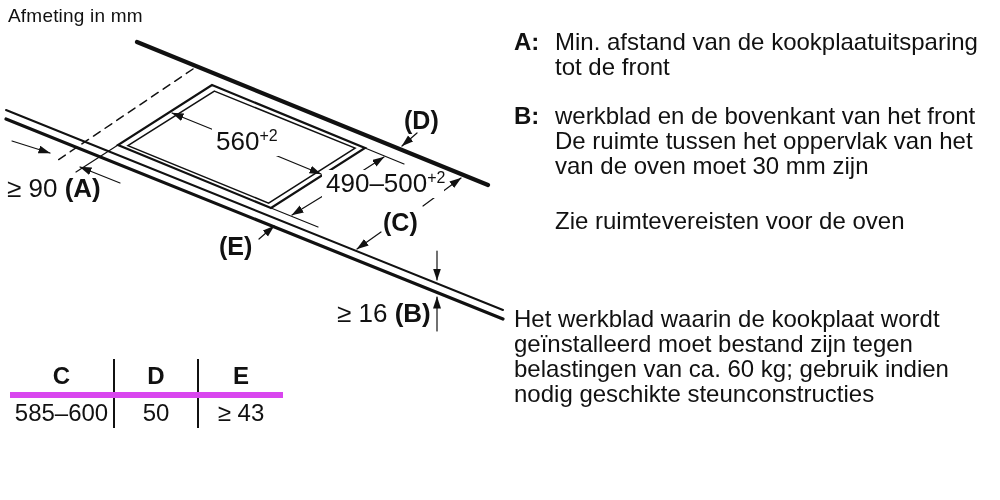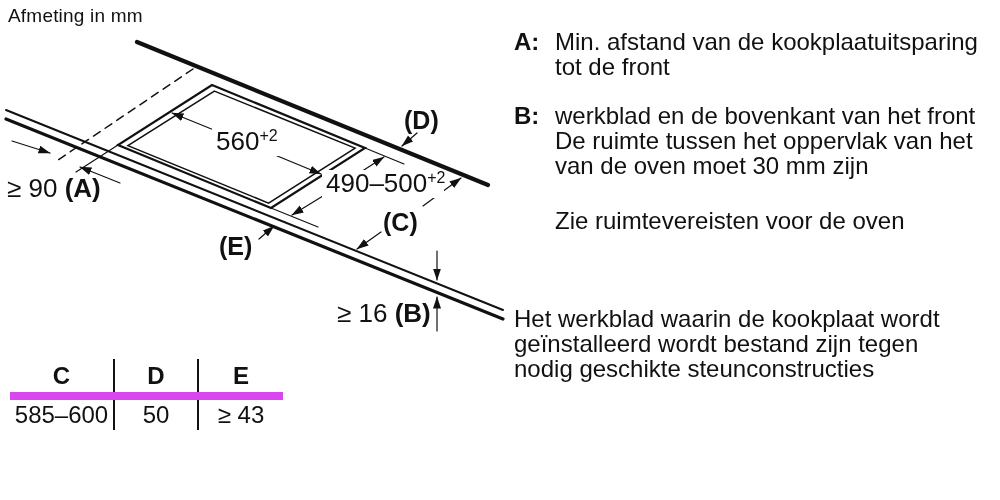--- a/index.html
+++ b/index.html
@@ -17,21 +17,21 @@
   .note.noindent .body{margin-left:0;}
 
   
   table.dims{position:absolute;left:10px;top:359px;border-collapse:collapse;
              font-size:24px;text-align:center;color:#111;}
   table.dims th{font-weight:bold;height:33px;padding:0;}
   table.dims td{height:30px;padding:0;}
   table.dims .c1{width:103px;}
   table.dims .c2{width:82px;border-left:2px solid #111;}
   table.dims .c3{width:84px;border-left:2px solid #111;}
-  table.dims tr.r1 td, table.dims tr.r2 td{border-top:8px solid #d946ef;}
+  table.dims tr.r1 td, table.dims tr.r2 td{border-top:6px solid #d946ef;}
 </style>
 </head>
 <body>
 
 <div id="title" class="abs">Afmeting in mm</div>
 
 <svg class="diagram" viewBox="0 0 1000 500">
   <defs>
     <marker id="ah" markerWidth="13" markerHeight="9" refX="11.5" refY="4" orient="auto" markerUnits="userSpaceOnUse">
       <path d="M0,0 L12,4 L0,8 Z" fill="#111"></path>
@@ -103,21 +103,22 @@
   </div>
 </div>
 
 <div class="note abs" style="left:514px;top:208px;">
   <div class="body">Zie ruimtevereisten voor de oven</div>
 </div>
 
 <div class="note noindent abs" style="left:514px;top:292px;margin-top:14px;">
   <div class="body">
     <div>Het werkblad waarin de kookplaat wordt</div>
-    <div>geïnstalleerd wordt bestand zijn tegen</div>
+    <div>geïnstalleerd moet bestand zijn tegen</div>
+    <div>belastingen van ca. 60 kg; gebruik indien</div>
     <div>nodig geschikte steunconstructies</div>
   </div>
 </div>
 
 <table class="dims">
   <tbody>
       <tr>
     <th class="c1">C</th>
     <th class="c2">D</th>
     <th class="c3">E</th>

